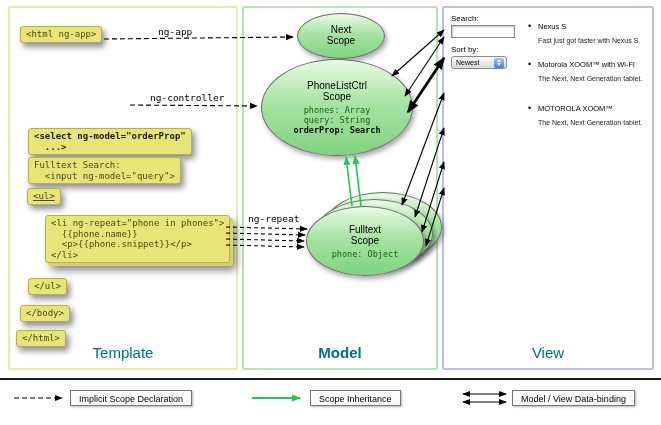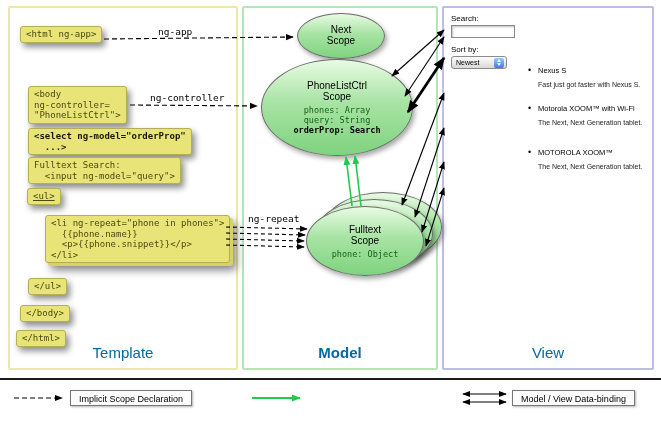--- a/index.html
+++ b/index.html
@@ -65,21 +65,21 @@
   .sort-select { position:absolute; left:451px; top:56px; width:56px; height:13px;
                  background:linear-gradient(#fdfdfd,#d8d8d8); border:1px solid #8a8a8a;
                  border-radius:3px; display:flex; align-items:center; padding:0 2px 0 4px; }
   .sort-value { font-size:7px; color:#000; flex:1; }
   .sort-btn { width:10px; height:10px; border-radius:2px;
               background:linear-gradient(#9cc6fa,#3d7be6); position:relative; }
   .sort-btn::before, .sort-btn::after { content:""; position:absolute; left:2.5px;
               border-left:2.5px solid transparent; border-right:2.5px solid transparent; }
   .sort-btn::before { top:1.5px; border-bottom:3px solid #fff; }
   .sort-btn::after  { bottom:1.5px; border-top:3px solid #fff; }
-  .phone-item { position:absolute; left:528px; width:120px; padding-left:10px;margin-top:44px; }
+  .phone-item { position:absolute; left:528px; width:120px; padding-left:10px; }
   .phone-item::before { content:"•"; position:absolute; left:0; top:-1px; font-size:9px; }
   #phone-item-0 { top:22px; } #phone-item-1 { top:60px; } #phone-item-2 { top:104px; }
   .phone-name { font-size:7.5px; color:#000; }
   .phone-desc { font-size:7px; color:#222; margin-top:6px; }
 
   
   .separator { position:absolute; left:0; top:378px; width:661px; height:2px; background:#1a1a1a; }
   .legend-box { position:absolute; top:390px; height:16px; line-height:14px; padding:1px 8px 0;
                 border:1px solid #777; background:#fcfcfc; font-size:9px; color:#000;
                 box-shadow:1px 1px 2px rgba(0,0,0,0.3); white-space:nowrap;text-align:center; }
@@ -92,23 +92,20 @@
 </head>
 <body>
 
 <div class="canvas">
 
   <div class="col col-template"></div>
   <div class="col col-model"></div>
   <div class="col col-view"></div>
 
   <div class="code" id="code-html-open">&lt;html ng-app&gt;</div>
-  <div class="code" id="code-body-open">&lt;body
-ng-controller=
-"PhoneListCtrl"&gt;</div>
   <div class="code bold" id="code-select">&lt;select ng-model="orderProp"
   ...&gt;</div>
   <div class="code" id="code-fulltext">Fulltext Search:
   &lt;input ng-model="query"&gt;</div>
   <div class="code" id="code-ul-open">&lt;ul&gt;</div>
   <div class="code stacked" id="code-li">&lt;li ng-repeat="phone in phones"&gt;
   {{phone.name}}
   &lt;p&gt;{{phone.snippet}}&lt;/p&gt;
 &lt;/li&gt;</div>
   <div class="code" id="code-ul-close">&lt;/ul&gt;</div>
@@ -157,20 +154,21 @@
     <div class="phone-name">MOTOROLA XOOM™</div>
     <div class="phone-desc">The Next, Next Generation tablet.</div>
   </div>
 
   <div class="col-label" id="label-template">Template</div>
   <div class="col-label" id="label-model">Model</div>
   <div class="col-label" id="label-view">View</div>
 
   <div class="separator"></div>
   <div class="legend-box" id="legend-implicit">Implicit Scope Declaration</div>
+  <div class="legend-box" id="legend-inheritance">Scope Inheritance</div>
   <div class="legend-box" id="legend-binding">Model / View Data-binding</div>
 
   <svg class="arrows" width="661" height="425" viewBox="0 0 661 425">
     <defs>
       <marker id="mb" markerUnits="userSpaceOnUse" markerWidth="9" markerHeight="9" viewBox="0 0 10 10" refX="8" refY="5" orient="auto-start-reverse">
         <path d="M0,1.5 L9,5 L0,8.5 z" fill="#000"></path>
       </marker>
       <marker id="mbL" markerUnits="userSpaceOnUse" markerWidth="14" markerHeight="14" viewBox="0 0 10 10" refX="8" refY="5" orient="auto-start-reverse">
         <path d="M0,1.5 L9,5 L0,8.5 z" fill="#000"></path>
       </marker>

